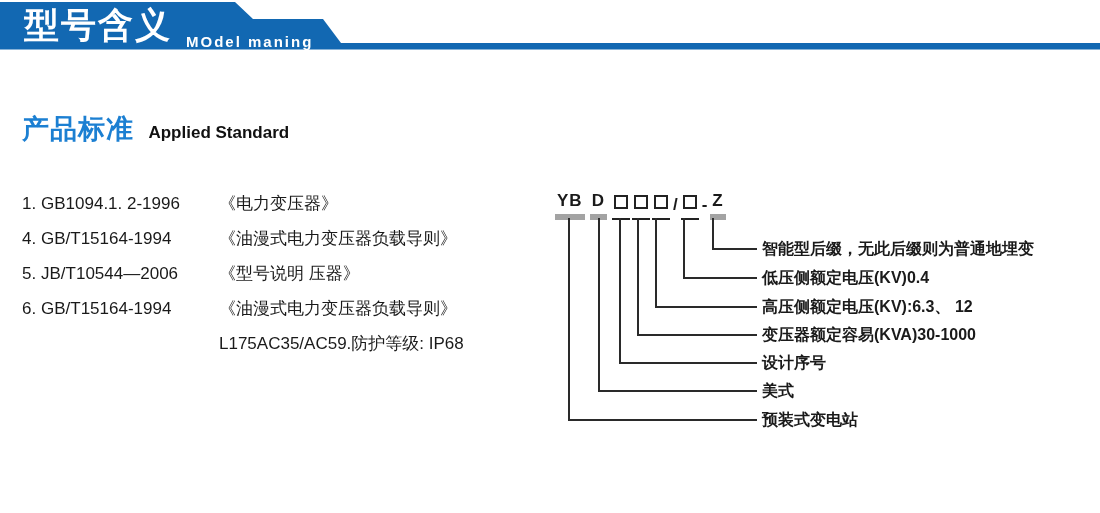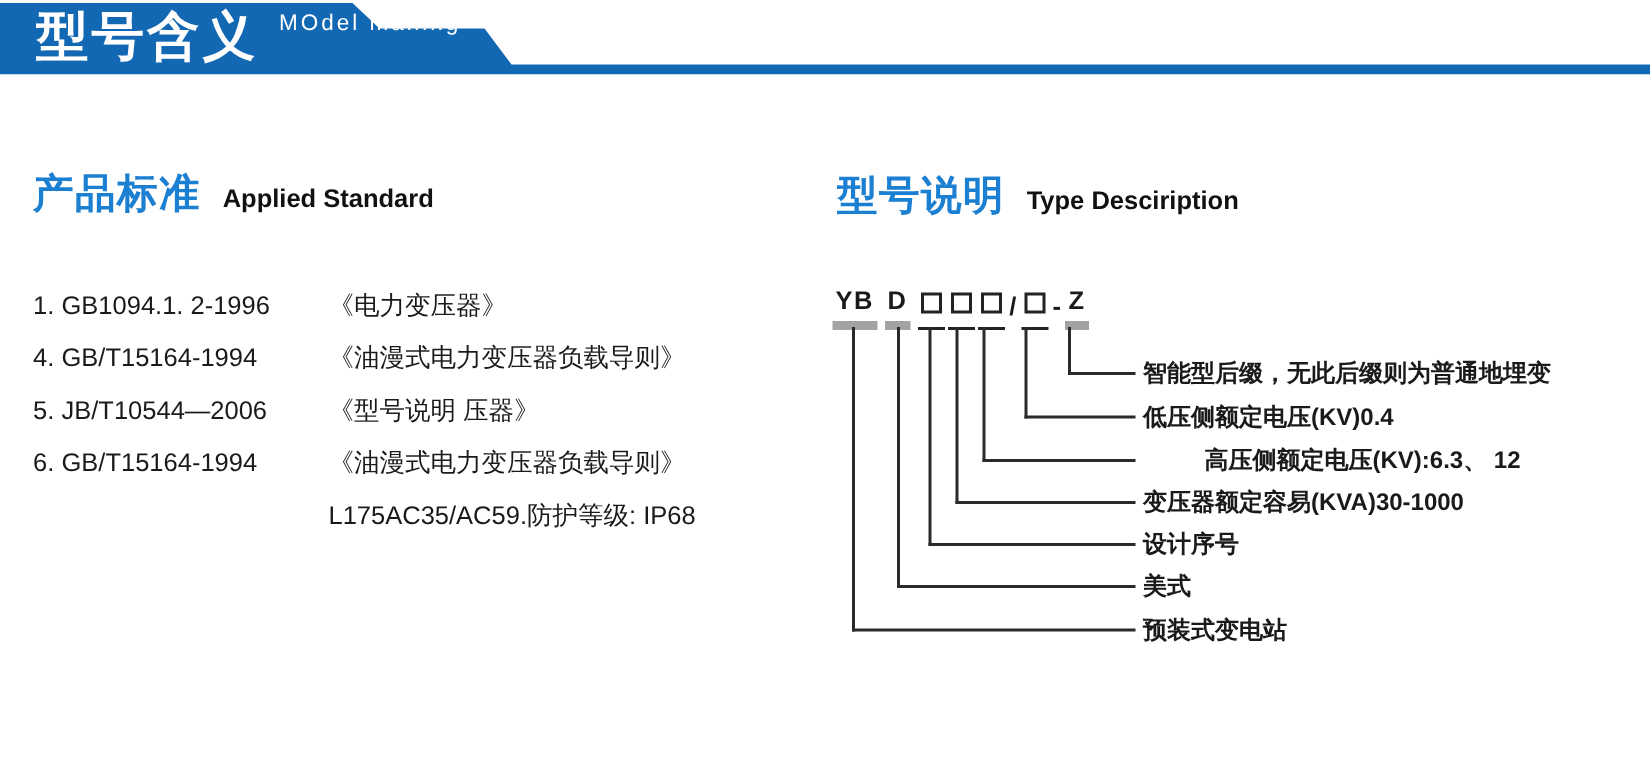--- a/index.html
+++ b/index.html
@@ -7,21 +7,21 @@
     position:relative;width:1100px;height:439px;background:#ffffff;overflow:hidden;
     font-family:"Liberation Sans","DejaVu Sans",sans-serif;color:#1a1a1a;
   }
   
   .banner-svg{position:absolute;left:0;top:0;width:1100px;height:55px;display:block;}
   .banner-title{
     position:absolute;left:24px;top:5px;color:#ffffff;font-size:35px;font-weight:bold;
     letter-spacing:2px;line-height:40px;
   }
   .banner-sub{
-    position:absolute;left:186px;top:7px;color:#ffffff;font-size:15px;font-weight:normal;
+    position:absolute;left:186px;top:33px;color:#ffffff;font-size:15px;font-weight:bold;
     letter-spacing:2px;line-height:18px;
   }
   
   .sec-head{position:absolute;white-space:nowrap;}
   .sec-head .zh{color:#1b7fd2;font-size:27px;font-weight:bold;letter-spacing:1px;}
   .sec-head .en{color:#111111;font-size:17px;margin-left:10px;font-weight:600;}
   #head-left{left:22px;top:111px;}
   #head-right{left:558px;top:112px;}
   
   #std-list{position:absolute;left:22px;top:186px;width:530px;}
@@ -50,24 +50,20 @@
     <polygon id="banner-poly" points="0,2 235,2 253,19 323,19 341,43 1100,43 1100,49.5 0,49.5" fill="#1268b2"></polygon>
   </svg>
   <div class="banner-title">型号含义</div>
   <div class="banner-sub">MOdel maning</div>
 
   <div id="head-left" class="sec-head">
     <span class="zh">产品标准</span>
     <span class="en">Applied Standard</span>
   </div>
 
-  <div id="head-right" class="sec-head">
-    <span class="zh">型号说明</span>
-    <span class="en">Type Desciription</span>
-  </div>
 
   <div id="std-list">
     <div class="std-row">
       <span class="std-numcode"><span class="std-num">1.</span><span class="std-code">GB1094.1. 2-1996</span></span><span class="std-title">《电力变压器》</span>
     </div>
 
 
 
     <div class="std-row">
       <span class="std-numcode"><span class="std-num">4.</span><span class="std-code">GB/T15164-1994</span></span><span class="std-title">《油漫式电力变压器负载导则》</span>
@@ -98,21 +94,21 @@
 
     <div>
       <div class="conn-v" style="left: 683px; top: 218px; height: 61px; background: rgb(42, 42, 42);"></div>
       <div class="conn-h" style="left: 683px; top: 277px; width: 74px; background: rgb(42, 42, 42);"></div>
       <div class="conn-label" style="left: 762px; top: 268px;">低压侧额定电压(KV)0.4</div>
     </div>
 
     <div>
       <div class="conn-v" style="left: 655px; top: 218px; height: 90px; background: rgb(42, 42, 42);"></div>
       <div class="conn-h" style="left: 655px; top: 306px; width: 102px; background: rgb(42, 42, 42);"></div>
-      <div class="conn-label" style="left: 762px; top: 297px; margin-left: 41px;">高压侧额定电压(KV):6.3、 12</div>
+      <div class="conn-label" style="left: 762px; top: 297px;">高压侧额定电压(KV):6.3、 12</div>
     </div>
 
     <div>
       <div class="conn-v" style="left: 637px; top: 218px; height: 118px; background: rgb(42, 42, 42);"></div>
       <div class="conn-h" style="left: 637px; top: 334px; width: 120px; background: rgb(42, 42, 42);"></div>
       <div class="conn-label" style="left: 762px; top: 325px;">变压器额定容易(KVA)30-1000</div>
     </div>
 
     <div>
       <div class="conn-v" style="left: 619px; top: 218px; height: 146px; background: rgb(42, 42, 42);"></div>

